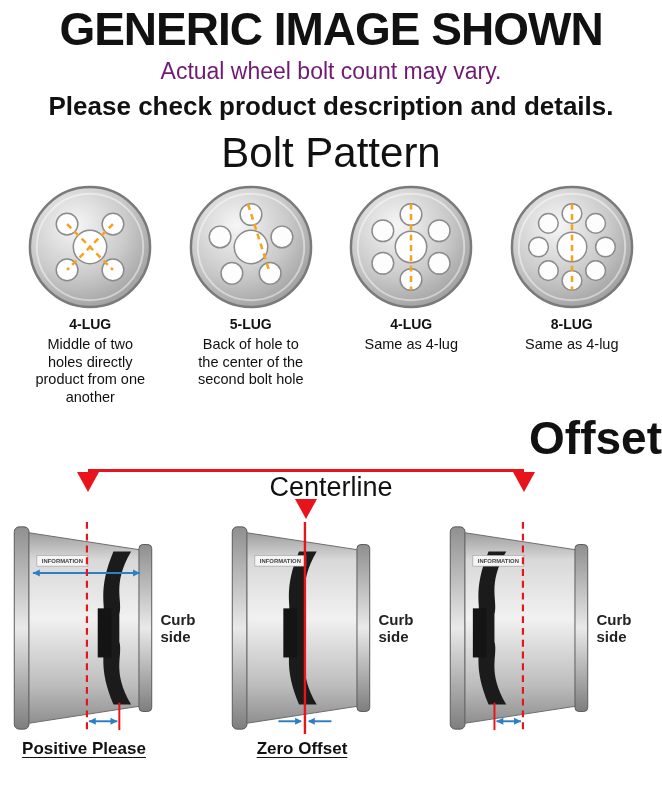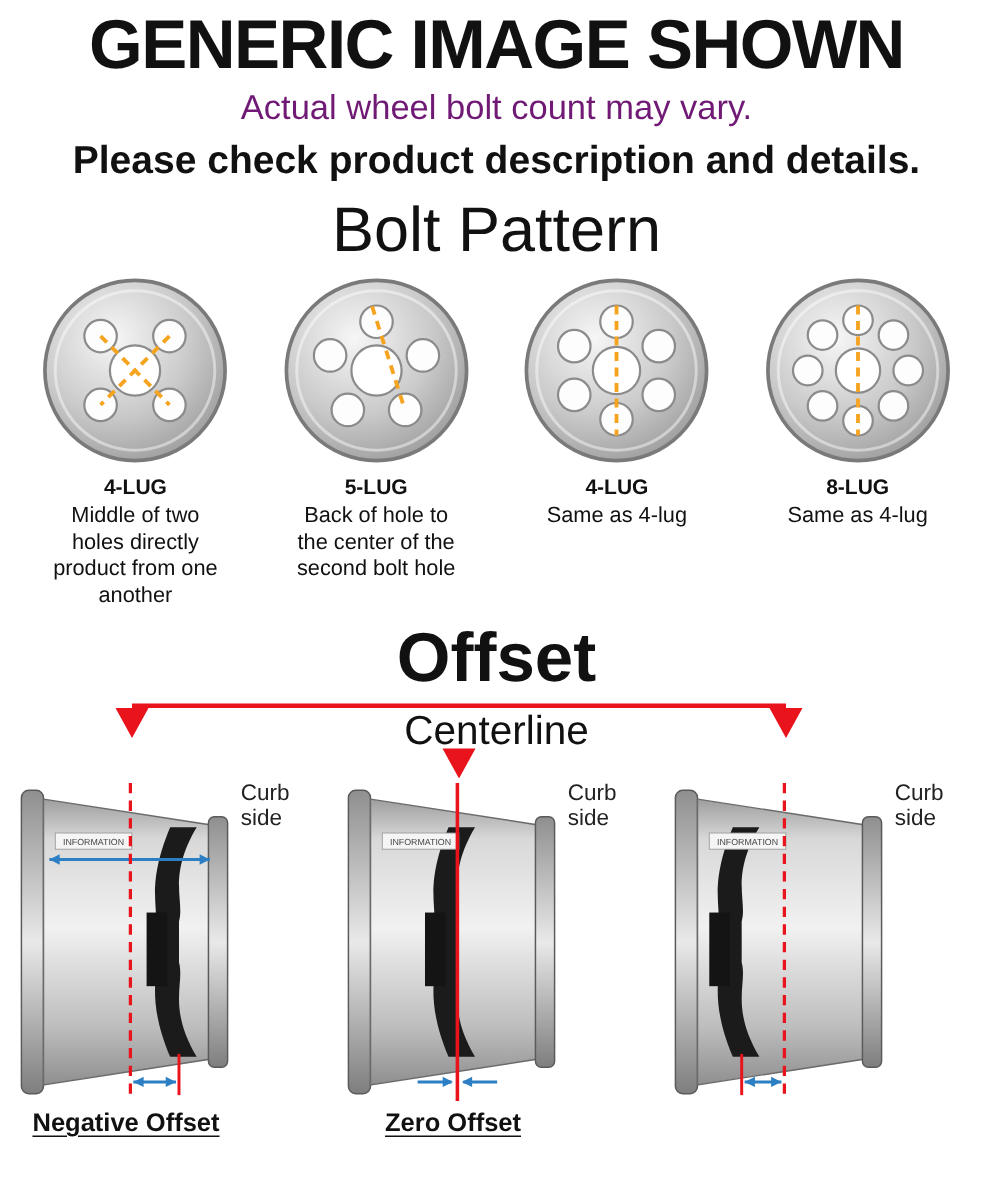--- a/index.html
+++ b/index.html
@@ -9,33 +9,33 @@
   .title{font-size:46px;font-weight:900;letter-spacing:-1px;margin-top:6px;line-height:1.04;}
   .subtitle{font-size:23px;font-weight:400;color:#701a75;margin-top:5px;line-height:1.05;}
   .note{font-size:26px;font-weight:700;margin-top:10px;line-height:1.05;}
 
   .bp-heading{font-size:42px;font-weight:400;margin-top:12px;line-height:1.02;}
   .bp-row{display:grid;grid-template-columns:repeat(4,1fr);padding:0 10px;margin-top:8px;}
   .bp-item{display:flex;flex-direction:column;align-items:center;}
   .bp-label{font-size:14px;font-weight:700;margin-top:5px;}
   .bp-desc{font-size:14.5px;line-height:1.22;max-width:112px;margin-top:4px;}
 
-  .offset-heading{font-size:46px;font-weight:800;margin-top:8px;line-height:1.02;}
+  .offset-heading{font-size:46px;font-weight:800;margin-top:8px;line-height:1.02;text-align:right;}
 
   .centerline-row{position:relative;height:56px;margin-top:2px;}
   .centerline-line{position:absolute;top:5px;left:88px;width:436px;height:3px;background:#e8131b;}
   .tri{position:absolute;width:0;height:0;border-left:11px solid transparent;border-right:11px solid transparent;border-top:20px solid #e8131b;}
   .tri-left{left:77px;top:8px;}
   .tri-mid{left:295px;top:35px;}
   .tri-right{left:513px;top:8px;}
   .centerline-label{position:absolute;top:8px;left:0;right:0;font-size:27px;font-weight:400;}
 
   .wheels-row{display:grid;grid-template-columns:repeat(3,1fr);padding:0 4px;margin-top:0;}
   .wheel-unit{display:flex;flex-direction:column;align-items:center;}
-  .wheel-main{display:flex;}
+  .wheel-main{display:flex;align-items:center;font-weight:bold;}
   .curb{font-size:15px;width:58px;text-align:left;padding-left:3px;color:#222;}
   .label-row{display:flex;width:208px;margin-top:3px;}
   .offset-label{width:150px;text-align:center;font-size:17px;font-weight:700;text-decoration:underline;text-underline-offset:3px;}
   .label-spacer{width:58px;}
   svg{display:block;}
 </style>
 </head>
 <body>
 
 <div class="page">
@@ -182,21 +182,21 @@
           <text x="54" y="44" font-size="6" text-anchor="middle" fill="#444">INFORMATION</text>
           <line x1="79" y1="2" x2="79" y2="218" stroke="#e8131b" stroke-width="2.2" stroke-dasharray="7 5"></line>
           <line x1="112" y1="186" x2="112" y2="214" stroke="#e8131b" stroke-width="2"></line>
           <line x1="81" y1="205" x2="110" y2="205" stroke="#2d7fc3" stroke-width="2"></line>
           <polygon points="81,205 88,201.5 88,208.5" fill="#2d7fc3"></polygon>
           <polygon points="110,205 103,201.5 103,208.5" fill="#2d7fc3"></polygon>
         </svg>
         <div class="curb">Curb side</div>
       </div>
       <div class="label-row">
-        <div class="offset-label">Negative Offset</div>
+        <div class="offset-label">Positive Please</div>
         <div class="label-spacer"></div>
       </div>
     </div>
 
     <div class="wheel-unit">
       <div class="wheel-main">
         <svg viewBox="0 0 150 220" width="150" height="216">
           <rect x="5" y="7" width="15" height="206" rx="5" fill="url(#lipGrad)" stroke="#5a5a5a"></rect>
           <polygon points="20,13 137,31 137,189 20,207" fill="url(#barrelGrad)" stroke="#6b6b6b"></polygon>
           <rect x="132" y="25" width="13" height="170" rx="4" fill="url(#lipGrad)" stroke="#5a5a5a"></rect>

